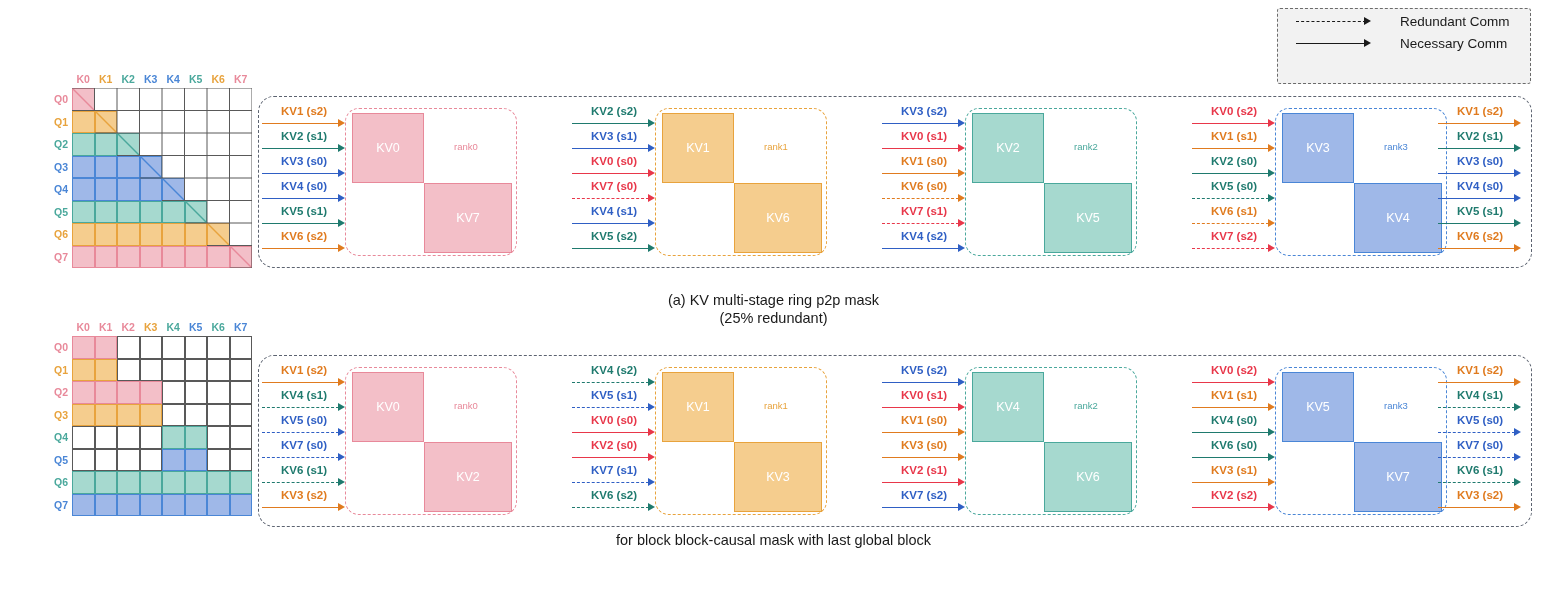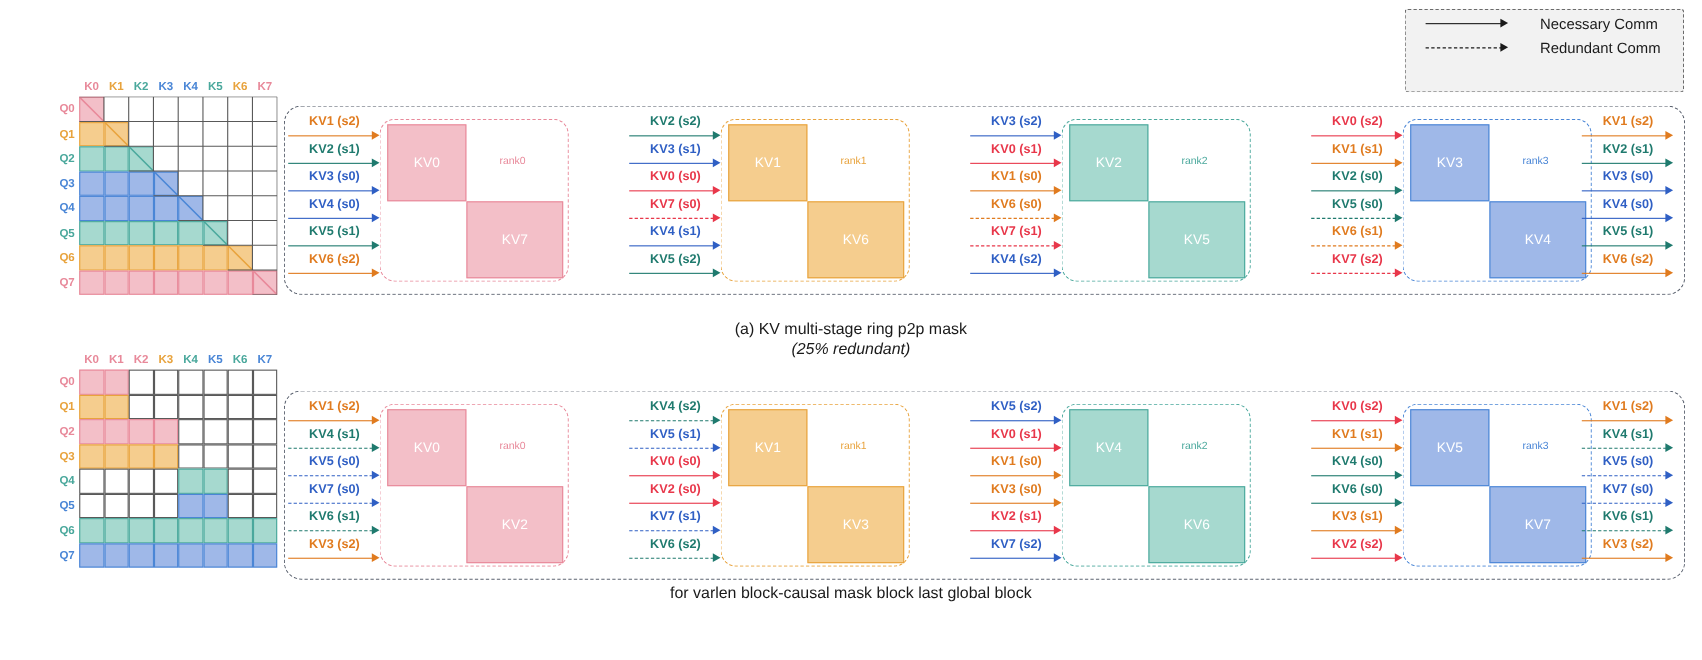--- a/index.html
+++ b/index.html
@@ -49,39 +49,39 @@
   .acol{position:absolute;}
   .arow{position:relative;height:25px;}
   .arow .alabel{position:absolute;left:50%;transform:translateX(-50%);top:-1px;
                 font-size:11.5px;font-weight:bold;white-space:nowrap;}
   .arow .aline{position:absolute;left:0;top:17px;height:0;border-top-width:1.5px;}
   .arow .ahead{position:absolute;top:13px;width:0;height:0;
                border-top:4px solid transparent;border-bottom:4px solid transparent;}
 
   
   .caption{position:absolute;text-align:center;font-size:14.5px;color:#1a1a1a;line-height:17.5px;width:100%;}
-  .caption .ital{font-style:italic;}
+  .caption .ital{}
 </style>
 </head>
 <body>
 
 <div class="abs" id="legend">
+  <div class="lg-row">
+    <div class="lg-sample">
+      <div class="ln dashed"></div>
+        <div class="hd"></div>
+    </div>
+    <div class="lg-label">Redundant Comm</div>
+  </div>
   <div class="lg-row">
     <div class="lg-sample">
       <div class="ln solid"></div>
         <div class="hd"></div>
     </div>
     <div class="lg-label">Necessary Comm</div>
-  </div>
-  <div class="lg-row">
-    <div class="lg-sample">
-      <div class="ln dashed"></div>
-        <div class="hd"></div>
-    </div>
-    <div class="lg-label">Redundant Comm</div>
   </div>
 </div>
 
 <div id="stage">
     <div class="section abs" style="left: 258px; top: 96px; width: 1274px; height: 172px; border-color: rgb(92, 99, 112);"></div>
     <div class="mtx-colhdr" style="left: 72px; top: 73px;">
       <span style="color: rgb(232, 137, 154);">K0</span>
       <span style="color: rgb(232, 163, 61);">K1</span>
       <span style="color: rgb(74, 168, 156);">K2</span>
       <span style="color: rgb(74, 134, 214);">K3</span>
@@ -640,15 +640,15 @@
         <div class="aline" style="width: 77px; border-top-style: dashed; border-top-color: rgb(31, 122, 110);"></div>
         <div class="ahead" style="left: 76px; border-left: 7px solid rgb(31, 122, 110);"></div>
       </div>
       <div class="arow">
         <div class="alabel" style="color: rgb(224, 123, 31);">KV3 (s2)</div>
         <div class="aline" style="width: 77px; border-top-style: solid; border-top-color: rgb(224, 123, 31);"></div>
         <div class="ahead" style="left: 76px; border-left: 7px solid rgb(224, 123, 31);"></div>
       </div>
     </div>
     <div class="caption" style="left: 0px; top: 532px;">
-      <div>for varlen block-causal mask block last global block</div>
+      <div>for block block-causal mask with last global block</div>
     </div>
   </div>
 
 </body></html>

